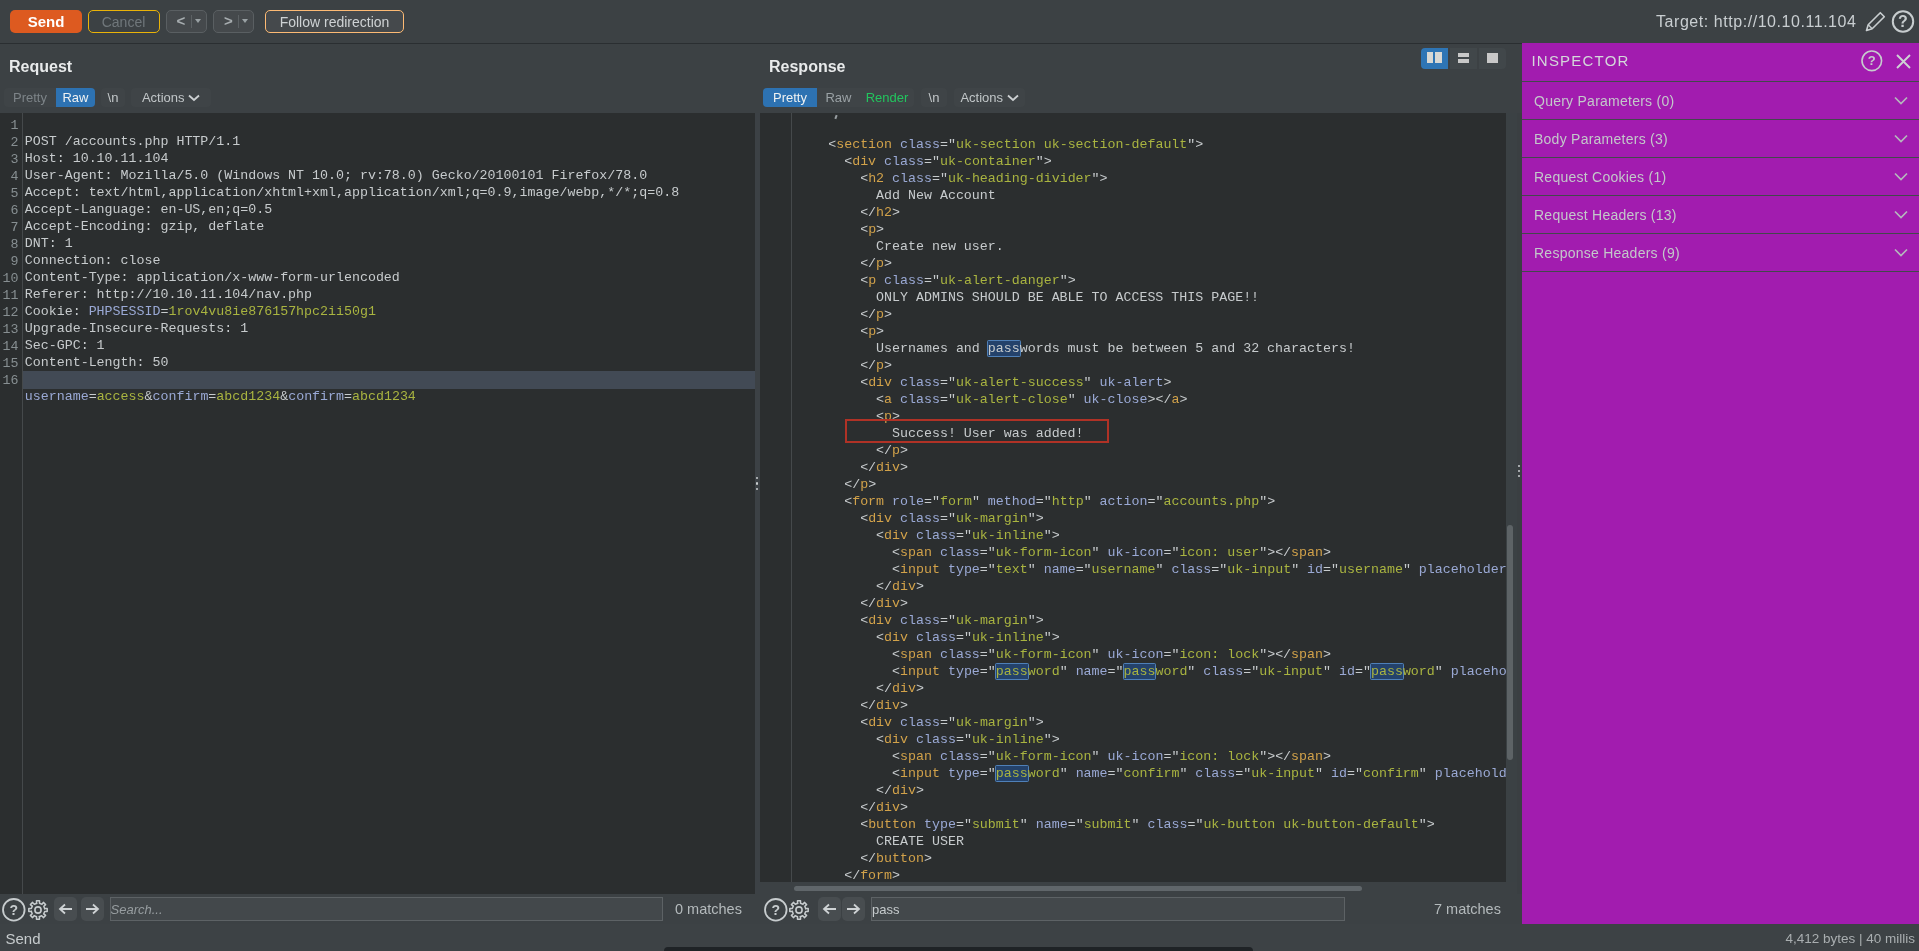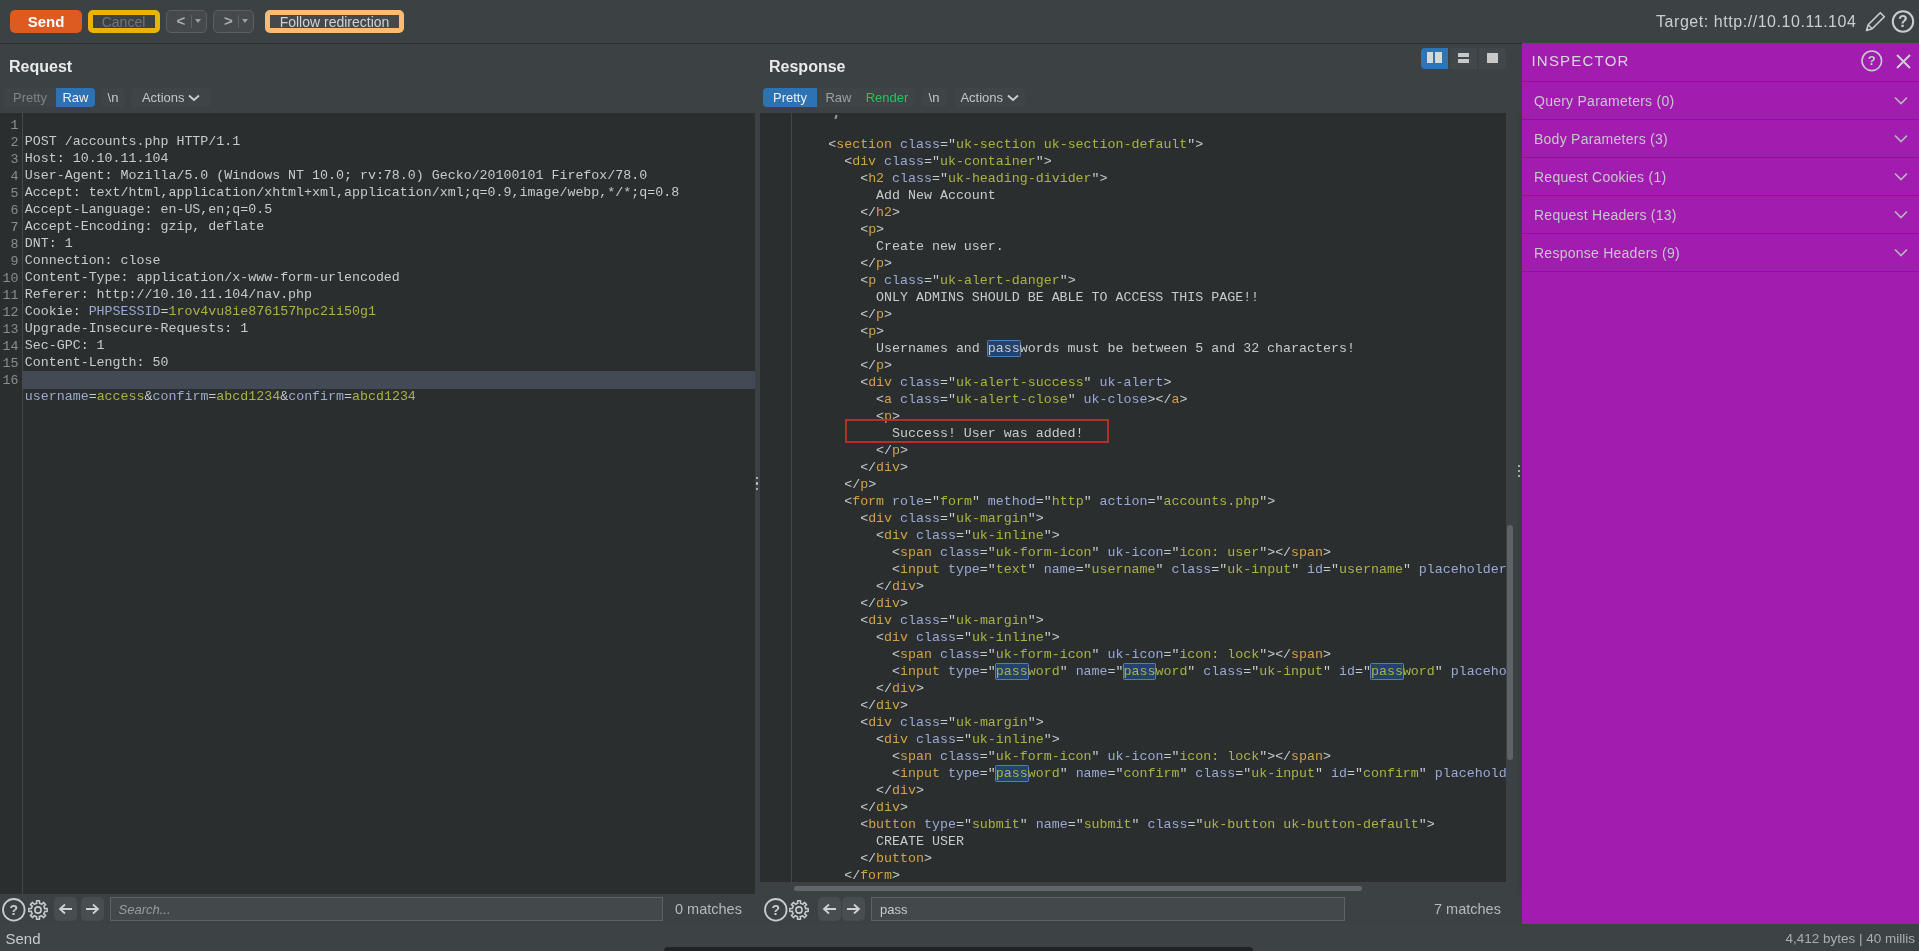--- a/index.html
+++ b/index.html
@@ -11,38 +11,38 @@
 .a{color:#9aa9d5}
 .o{color:#a9b440}
 .m{background:#24426b;box-shadow:0 0 0 1px #4f80b8;border-radius:1px}
 .btn{position:absolute;top:10px;height:23px;border-radius:5px;font-size:14px;display:flex;align-items:center;justify-content:center}
 .tabbox{position:absolute;top:88px;height:19px;border-radius:4px;background:#3f4447;color:#c3c8ca;font-size:13px;display:flex;align-items:center;justify-content:center}
 .editor{position:absolute;top:113px;background:#2b2e2f;overflow:hidden}
 .insprow{position:absolute;left:1534px;font-size:14px;letter-spacing:0.25px;color:#c3c8ca}
 .sbtn{position:absolute;top:897px;width:23px;height:24px;background:#484d50;border-radius:5px;color:#ced2d4;
  font-size:16px;display:flex;align-items:center;justify-content:center}
 .sinput{position:absolute;top:897px;height:24px;background:#43484b;border:1px solid #5d6265;font-size:13px;color:#c6cbcd;
- display:flex;align-items:center;padding-left:8px}
+ display:flex;align-items:center;padding-left:0}
 .matches{position:absolute;top:897px;height:24px;display:flex;align-items:center;font-size:14.5px;color:#b4babc}
 </style></head>
 <body>
 <div id="app">
 
 <div class="abs" style="left:0;top:0;width:1919px;height:43px;background:#3c4144"></div>
 <div class="btn" style="left:10px;width:72px;background:#dd5a20;color:#fff;font-weight:bold;font-size:15px">Send</div>
-<div class="btn" style="left:87.5px;width:72px;border:5px solid #eab308;color:#70777b">Cancel</div>
+<div class="btn" style="left:87.5px;width:72px;border:1px solid #eab308;color:#70777b">Cancel</div>
 <div class="btn" style="left:165.5px;width:41px;background:#45494c;border:1px solid #5a5f62"></div>
 <div class="btn" style="left:213px;width:41px;background:#45494c;border:1px solid #5a5f62"></div>
 <div class="abs" style="left:170px;top:10px;width:22px;height:23px;color:#a7adb0;font-weight:bold;font-size:15px;text-align:center;line-height:22px">&lt;</div>
 <div class="abs" style="left:190.5px;top:15px;width:1px;height:13px;background:#5c6164"></div>
 <div class="abs" style="left:194.5px;top:19px;width:0;height:0;border-left:3.8px solid transparent;border-right:3.8px solid transparent;border-top:4.6px solid #9aa1a4"></div>
 <div class="abs" style="left:217.5px;top:10px;width:22px;height:23px;color:#a7adb0;font-weight:bold;font-size:15px;text-align:center;line-height:22px">&gt;</div>
 <div class="abs" style="left:238px;top:15px;width:1px;height:13px;background:#5c6164"></div>
 <div class="abs" style="left:242px;top:19px;width:0;height:0;border-left:3.8px solid transparent;border-right:3.8px solid transparent;border-top:4.6px solid #9aa1a4"></div>
-<div class="btn" style="left:265px;width:139px;background:#45494c;border:5px solid #fdba74;color:#ced2d4">Follow redirection</div>
+<div class="btn" style="left:265px;width:139px;background:#45494c;border:1px solid #fdba74;color:#ced2d4">Follow redirection</div>
 <div class="abs" style="left:1656px;top:13px;font-size:16px;color:#c9ced1;letter-spacing:0.55px">Target: http://10.10.11.104</div>
 <svg class="abs" style="left:1865px;top:10px" width="22" height="22">
       <path d="M1.5 20.5 L3.2 14.8 L15.3 2.7 L19.3 6.7 L7.2 18.8 Z" fill="none" stroke="#c9ced0" stroke-width="1.6" stroke-linejoin="round"></path>
       <path d="M3.2 14.8 L7.2 18.8" fill="none" stroke="#c9ced0" stroke-width="1.3"></path>
     </svg>
 <svg class="abs" style="left:1891px;top:9.8px" width="24" height="24">
       <circle cx="12" cy="11.5" r="10.2" fill="none" stroke="#c7ccce" stroke-width="2"></circle>
       <text x="12" y="11.5" dy="5.6" text-anchor="middle" font-family="Liberation Sans" font-size="16" font-weight="bold" fill="#c7ccce">?</text>
     </svg>
 <div class="abs" style="left:0;top:43px;width:1919px;height:1px;background:#2a2e31"></div>

